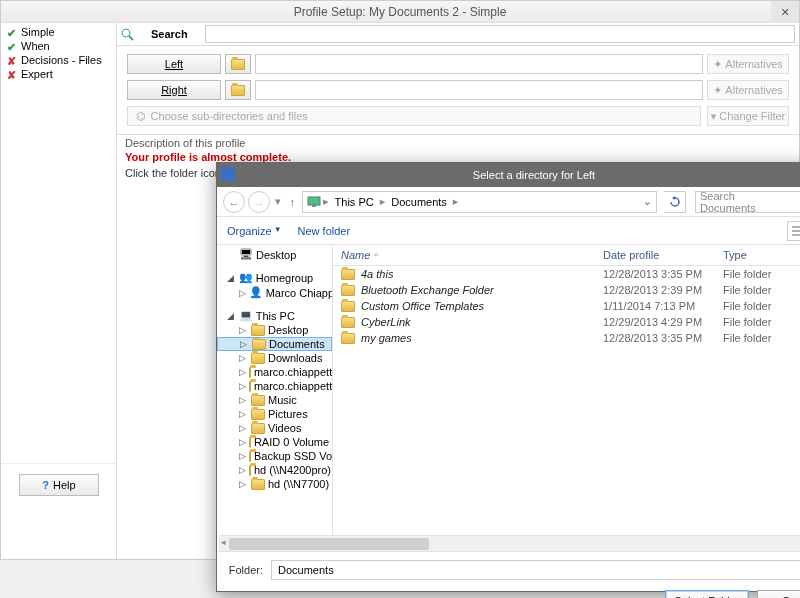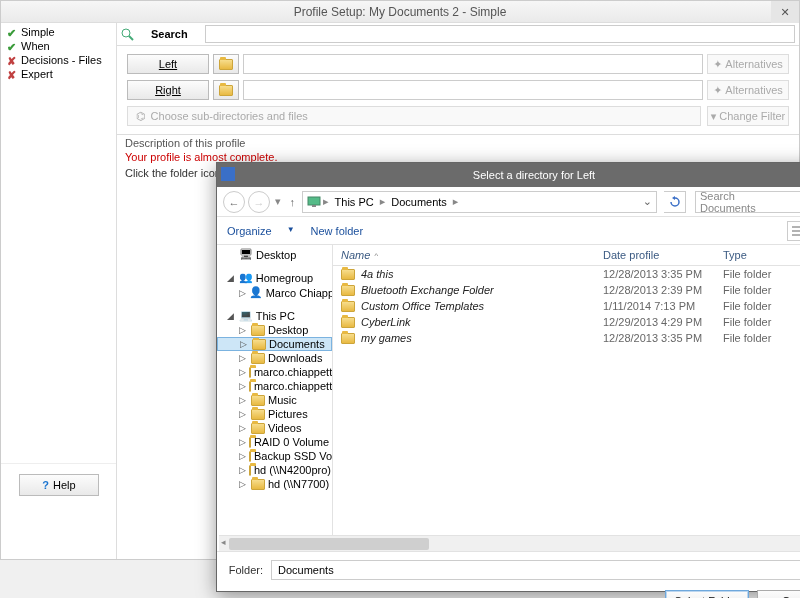--- a/index.html
+++ b/index.html
@@ -13,47 +13,47 @@
   .sidebar { width: 116px; border-right: 1px solid #ddd; }
   .sidebar-header { padding: 3px 6px; background: #f2f2f2; border-bottom: 1px solid #ddd; display:flex; align-items:center; gap:4px;}
   .sidebar-list { padding: 2px 4px; }
   .sidebar-item { display:flex; align-items:center; gap:4px; padding:1px 2px; }
   .check { width:10px; height:10px; display:inline-block; }
   .content { flex:1; display:flex; flex-direction:column; }
   .search-row { display:flex; align-items:center; border-bottom:1px solid #ddd; padding:2px 4px; gap:17px; }
   .search-input { flex:1; border:1px solid #ccc; height:18px; padding:0 4px; }
   .topbar-form { padding:8px 10px; }
   .path-row { display:flex; align-items:center; gap:4px; margin-bottom:6px; }
-  .path-btn { width:82px; height:20px; background:linear-gradient(#fcfcfc,#e9e9e9); border:1px solid #bbb;text-decoration:underline; }
+  .path-btn { width:94px; height:20px; background:linear-gradient(#fcfcfc,#e9e9e9); border:1px solid #bbb;text-decoration:underline; }
   .folder-btn { width:26px; height:20px; background:linear-gradient(#fcfcfc,#e9e9e9); border:1px solid #bbb; display:flex; align-items:center; justify-content:center;}
   .path-input { flex:1; border:1px solid #ccc; height:20px; }
   .alt-btn { width:82px; height:20px; border:1px solid #ddd; color:#aaa; background:#f9f9f9; display:flex; align-items:center; justify-content:center; gap:3px;}
   .sub-row { display:flex; gap:6px; margin-top:2px; }
   .sub-btn { flex:1; height:20px; border:1px solid #ddd; color:#aaa; background:#f9f9f9; display:flex; align-items:center; gap:5px; padding:0 8px;}
   .filter-btn { width:82px; height:20px; border:1px solid #ddd; color:#aaa; background:#f9f9f9; display:flex; align-items:center; justify-content:center; gap:3px;}
   .desc-label { padding:2px 8px; border-top:1px solid #ddd; color:#555; }
-  .desc-red { padding:0 8px; color:#c00; font-weight:normal; }
+  .desc-red { padding:0 8px; color:#c00; font-weight:bold; }
   .desc-hint { padding:4px 8px; color:#333; }
   .help-row { padding:10px 18px; border-top:1px solid #eee; }
   .help-btn { width:80px; height:22px; border:1px solid #bbb; background:linear-gradient(#fcfcfc,#e9e9e9); display:flex; align-items:center; justify-content:center; gap:4px; }
 
   
   .dialog { position:absolute; left:216px; top:162px; width:636px; height:430px; background:#fff; border:1px solid #666; box-shadow:0 4px 18px rgba(0,0,0,0.4); }
   .dlg-titlebar { height:24px; background:#6b6b6b; color:#fff; display:flex; align-items:center; justify-content:center; position:relative; }
   .dlg-titlebar .icon-left { position:absolute; left:4px; top:4px; width:14px; height:14px; background:#3a6fc7; }
   .dlg-close { position:absolute; right:0; top:0; width:30px; height:24px; background:#c94030; color:#fff; display:flex; align-items:center; justify-content:center; }
   .dlg-nav { height:30px; display:flex; align-items:center; border-bottom:1px solid #e2e2e2; padding:0 6px; gap:3px; }
   .nav-arrow { width:22px; height:22px; border:1px solid #ccc; border-radius:11px; display:flex; align-items:center; justify-content:center; color:#666; }
   .breadcrumb { flex:1; height:22px; border:1px solid #ccc; display:flex; align-items:center; padding:0 4px; gap:2px; }
   .bc-seg { padding:0 4px; display:flex; align-items:center; gap:3px;}
   .bc-sep { color:#888; }
   .refresh { width:22px; height:22px; border:1px solid #ccc; display:flex; align-items:center; justify-content:center; margin-left:4px; border-left:none;}
   .dlg-search { width:150px; height:22px; border:1px solid #ccc; display:flex; align-items:center; padding:0 4px; color:#888; gap:21px; margin-left:6px;}
   .dlg-toolbar { height:28px; display:flex; align-items:center; padding:0 10px; gap:16px; border-bottom:1px solid #e2e2e2; }
-  .tool-link { color:#1a4f9c; cursor:default; display:flex; align-items:flex-start; gap:15px;}
+  .tool-link { color:#1a4f9c; cursor:default; display:flex; align-items:flex-start; gap:2px;}
   .tool-right { margin-left:auto; display:flex; gap:8px; align-items:center;}
   .view-btn { width:30px; height:20px; border:1px solid #ccc; display:flex; align-items:center; justify-content:center; gap:1px;}
   .help-icon { width:16px; height:16px; border-radius:8px; background:#1a74d0; color:#fff; display:flex; align-items:center; justify-content:center; font-size:10px; font-weight:bold;}
   .dlg-body { display:flex; height:290px; }
   .tree { width:116px; border-right:1px solid #e2e2e2; overflow:hidden; padding:2px 0;}
   .tree-item { display:flex; align-items:center; gap:3px; padding:1px 2px 1px 10px; white-space:nowrap; overflow:hidden; }
   .tree-item.sub { padding-left: 22px; }
   .tree-item.sub2 { padding-left: 22px; }
   .tree-item.selected { background:#cde6f7; border:1px solid #7bb3e0; padding-top:0; padding-bottom:0;}
   .expander { width:9px; color:#555; font-size:9px;}

